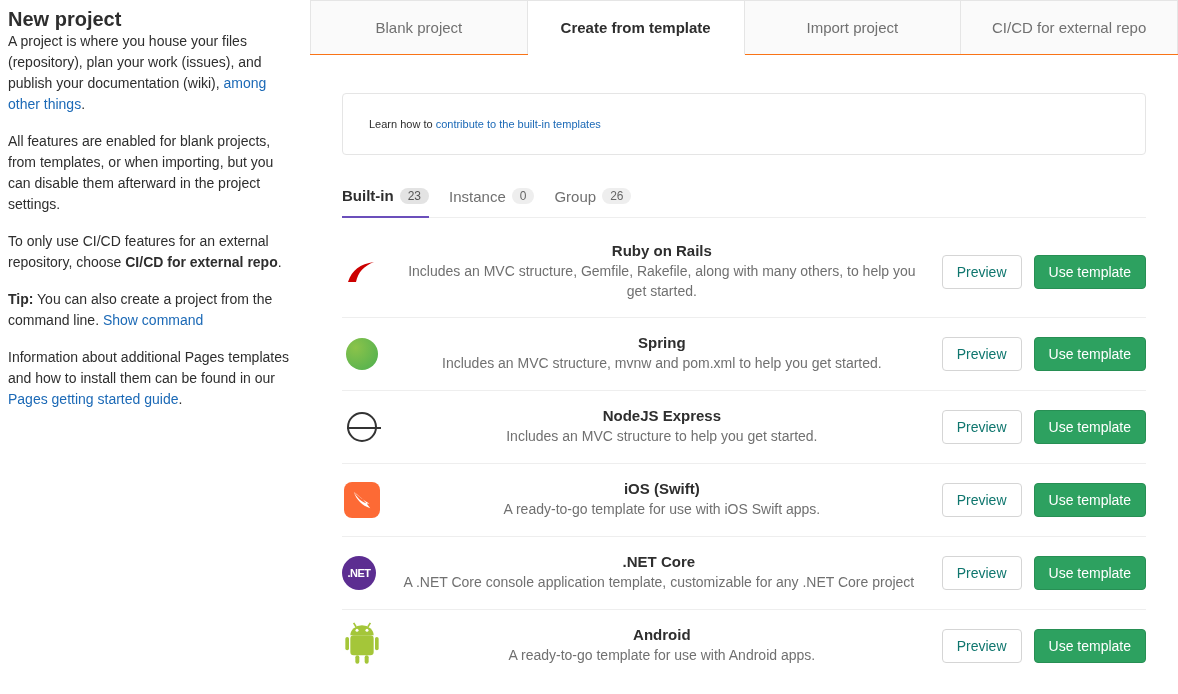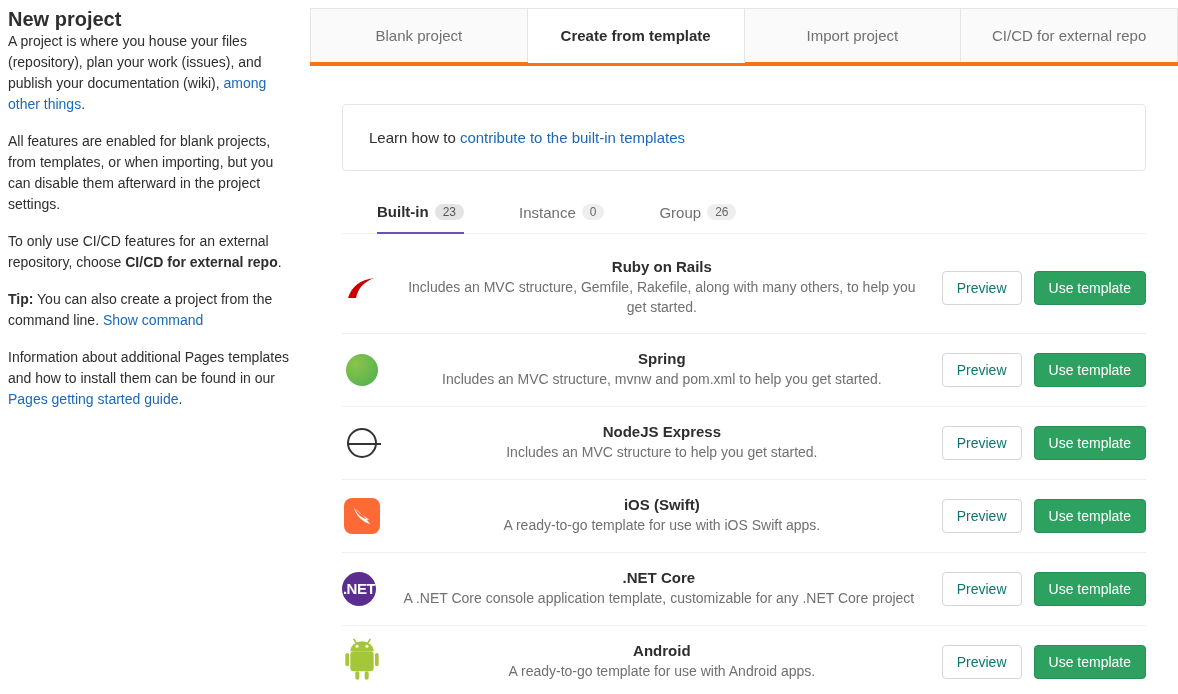--- a/index.html
+++ b/index.html
@@ -23,22 +23,21 @@
   .sidebar p {
     line-height: 1.5;
     margin-bottom: 16px;
   }
   .sidebar a { color: #1b69b6; text-decoration: none; }
   .sidebar b { font-weight: 600; }
   .main { flex: 1; }
   .tabs {
     display: flex;
     background: #fafafa;
-    border-bottom: 4px solid #f97316;
-    margin-top: 8px;
+    border-bottom: 1px solid #f97316;
   }
   .tab {
     flex: 1;
     text-align: center;
     padding: 18px 10px;
     color: #707070;
     border-right: 1px solid #e5e5e5;
     border-top: 1px solid #e5e5e5;
     cursor: pointer;
     font-size: 15px;
@@ -50,37 +49,36 @@
     margin-bottom: -1px;
     color: #2e2e2e;
     font-weight: 600;
   }
   .panel { padding: 38px 32px 10px 32px; }
   .info-box {
     border: 1px solid #e5e5e5;
     border-radius: 4px;
     padding: 24px 26px;
     margin-bottom: 32px;
-    font-size: 15px;
+    font-size: 11px;
   }
   .info-box a { color: #1b69b6; text-decoration: none; }
   .filter-tabs {
     display: flex;
     gap: 20px;
     border-bottom: 1px solid #eee;
     font-size: 15px;
   }
   .filter-tab {
     padding: 0 0 12px 0;
     color: #707070;
     cursor: pointer;
     display: flex;
     align-items: center;
     gap: 6px;
-    margin-left: 35px;
   }
   .filter-tab.active {
     color: #2e2e2e;
     font-weight: 600;
     border-bottom: 2px solid #6b4fbb;
     margin-bottom: -1px;
   }
   .badge {
     background: #eee;
     color: #666;
@@ -130,21 +128,21 @@
     font-weight: 500;
   }
   
   .icon-rails { position: relative; }
   .icon-rails svg { width: 32px; height: 32px; }
   .icon-spring { background: radial-gradient(circle at 30% 30%, #8bc34a, #4caf50); border-radius: 50%; width: 32px; height: 32px; }
   .icon-node { border: 2px solid #333; border-radius: 50%; width: 30px; height: 30px; position: relative; background:#fff; }
   .icon-node::after { content:""; position:absolute; left:-2px; top:13px; width:34px; height:2px; background:#333; }
   .icon-swift { background: #fd6a35; border-radius: 8px; width: 36px; height: 36px; display:flex;align-items:center;justify-content:center; }
   .icon-swift svg { width: 22px; height: 22px; }
-  .icon-dotnet { background: #5c2d91; border-radius: 50%; width: 34px; height: 34px; font-size: 15px; letter-spacing: -0.5px; }
+  .icon-dotnet { background: #5c2d91; border-radius: 50%; width: 34px; height: 34px; font-size: 11px; letter-spacing: -0.5px; }
 </style>
 </head>
 <body>
 
 <div class="layout">
   <aside class="sidebar">
     <h1>New project</h1>
     <p>
       <span>A project is where you house your files (repository), plan your work (issues), and publish your documentation (wiki), </span><a href="#">among other things</a><span>.</span>
     </p>

